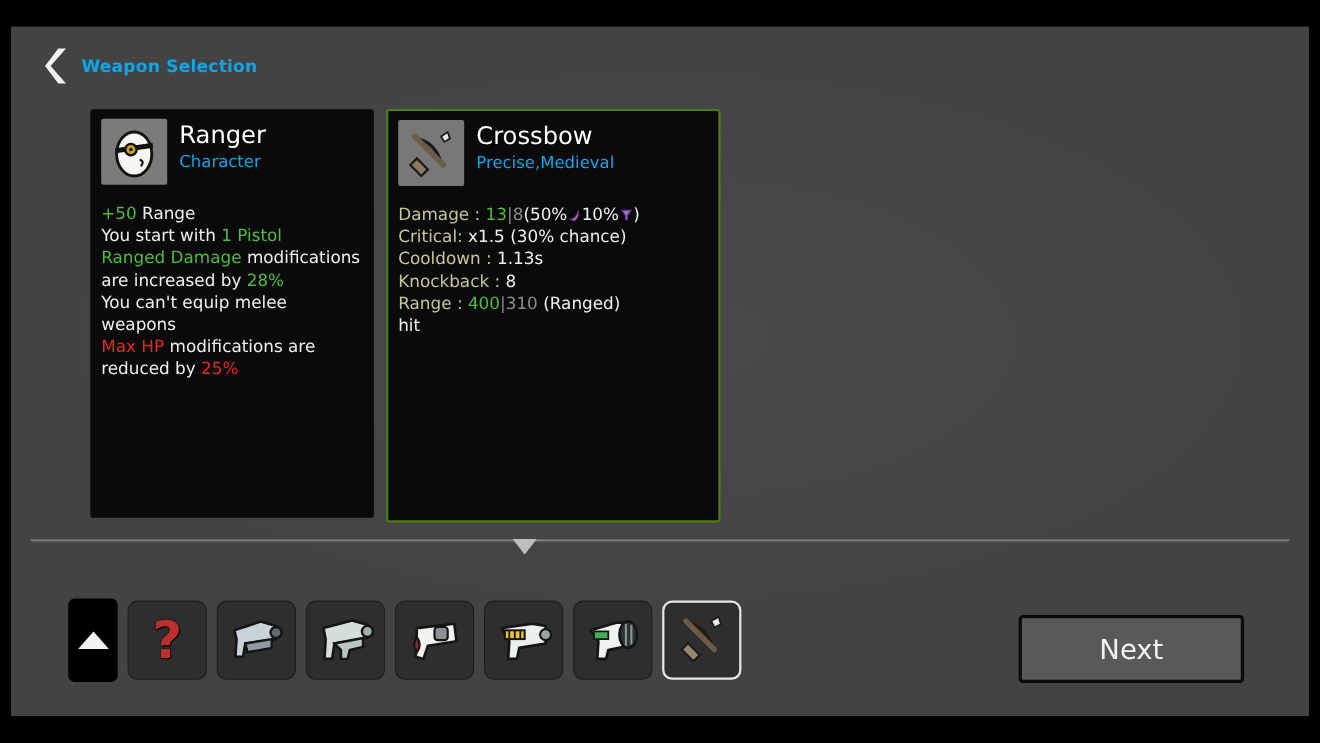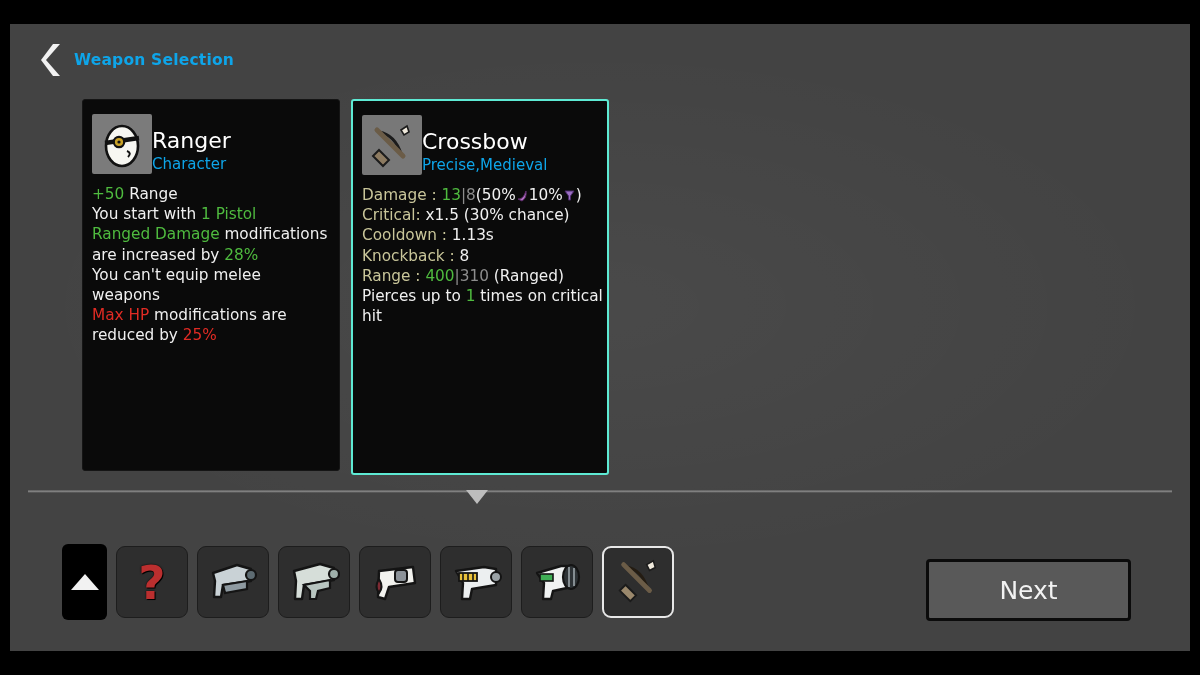--- a/index.html
+++ b/index.html
@@ -27,25 +27,25 @@
   .header{position:absolute;left:30px;top:19px;display:flex;align-items:center;gap:12px;}
   .back-chevron{width:22px;height:34px;display:block;}
   .header-title{color:#0ea5e9;font-size:15.5px;font-weight:bold;letter-spacing:.2px;}
 
   
   .cards{position:absolute;left:72px;top:75px;display:flex;gap:11px;}
   .card{
     width:258px;height:372px;background:#0a0a0a;border-radius:3px;
     position:relative;box-sizing:border-box;
   }
-  .card.sel{border:2px solid #5eead4;width:258px;height:376px;}
+  .card.sel{border:2px solid #4d7c0f;width:304px;height:376px;}
   .card.plain{border:1px solid #151515;}
 
   .card-inner{position:absolute;left:9px;top:8px;right:7px;}
-  .card-head{display:flex;align-items:flex-end;height:66px;}
+  .card-head{display:flex;align-items:flex-start;gap:11px;height:66px;}
   .thumb{width:60px;height:60px;border-radius:2px;background:#7b7b7b;display:flex;align-items:center;justify-content:center;flex:0 0 60px;}
   .thumb.dark{background:#787878;}
   .head-text{padding-top:4px;}
   .card-title{color:#ffffff;font-size:22px;line-height:24px;font-weight:400;}
   .card-sub{color:#0ea5e9;font-size:15px;line-height:20px;margin-top:1px;}
 
   .lines{margin-top:10px;}
   .line{font-size:15.3px;line-height:20.2px;color:#f0f0f0;}
   .g{color:#4fbb3f;}
   .gold{color:#c9c69a;}
@@ -149,21 +149,20 @@
           <div class="lines">
               <div class="line"><span class="gold">Damage&nbsp;:&nbsp;</span><span class="g">13</span><span class="gray">|</span><span class="gray">8</span><span class="w">(50%</span><span><svg class="ico-inline" viewBox="0 0 13 14">
                     <path d="M2 11 q5 1 8-8 q1 7-4 10 z" fill="#b06ec0" stroke="#5d2c6b" stroke-width="1"></path>
                   </svg></span><span class="w">10%</span><span><svg class="ico-inline" viewBox="0 0 13 14">
                     <path d="M2 3 h9 l-3.5 5 v4 h-2 v-4 z" fill="#9b6fc4" stroke="#4d2a6b" stroke-width="1"></path>
                   </svg></span><span class="w">)</span></div>
               <div class="line"><span class="gold">Critical:&nbsp;</span><span class="w">x1.5&nbsp;(30%&nbsp;chance)</span></div>
               <div class="line"><span class="gold">Cooldown&nbsp;:&nbsp;</span><span class="w">1.13s</span></div>
               <div class="line"><span class="gold">Knockback&nbsp;:&nbsp;</span><span class="w">8</span></div>
               <div class="line"><span class="gold">Range&nbsp;:&nbsp;</span><span class="g">400</span><span class="gray">|</span><span class="gray">310</span><span class="w">&nbsp;(Ranged)</span></div>
-              <div class="line"><span class="w">Pierces&nbsp;up&nbsp;to&nbsp;</span><span class="g">1</span><span class="w">&nbsp;times&nbsp;on&nbsp;critical</span></div>
               <div class="line"><span class="w">hit</span></div>
             </div>
         </div>
       </div>
 
     </div>
 
     <div class="divider"></div>
     <div class="div-arrow"></div>
 

